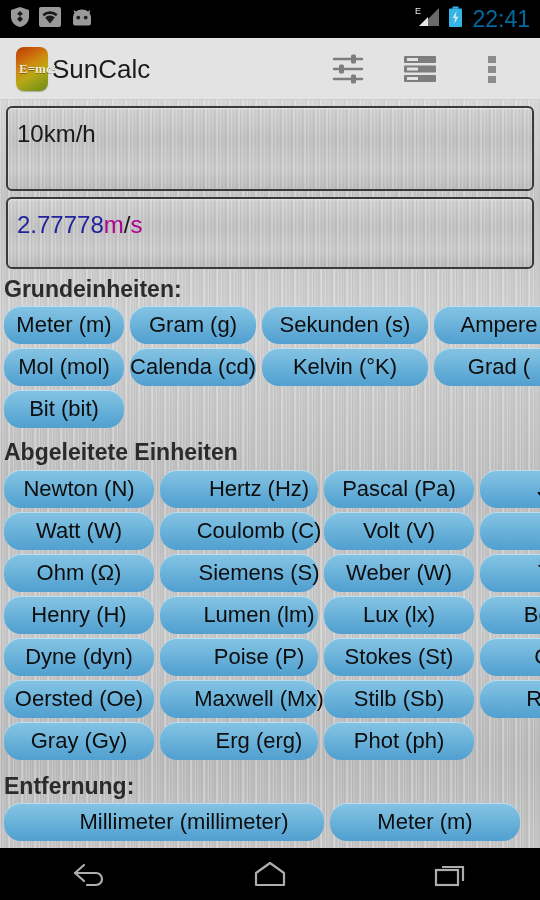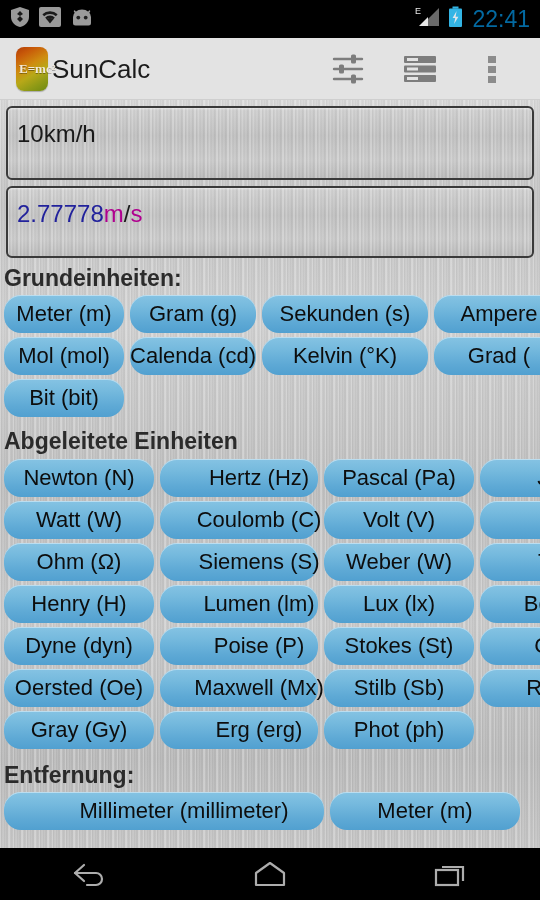--- a/index.html
+++ b/index.html
@@ -134,21 +134,21 @@
         rgba(255,255,255,0.28) 3px,
         rgba(0,0,0,0.025) 5px,
         rgba(255,255,255,0.12) 7px,
         rgba(0,0,0,0.06) 9px,
         rgba(255,255,255,0.35) 11px),
       linear-gradient(180deg,#cfcfcf 0%, #bfbfbf 40%, #c9c9c9 75%, #b9b9b9 100%);
     box-shadow: inset 0 1px 2px rgba(255,255,255,0.5);
     position: relative;
     overflow: hidden;
   }
-  #field-input { height: 74px; }
+  #field-input { height: 85px; }
   #field-result { height: 72px; }
   .field-text {
     position: absolute;
     left: 9px; top: 12px;
     font-size: 24px;
     color: #1a1a1a;
     line-height: 1.15;
     white-space: nowrap;
   }
   .num  { color: #22229c; }

